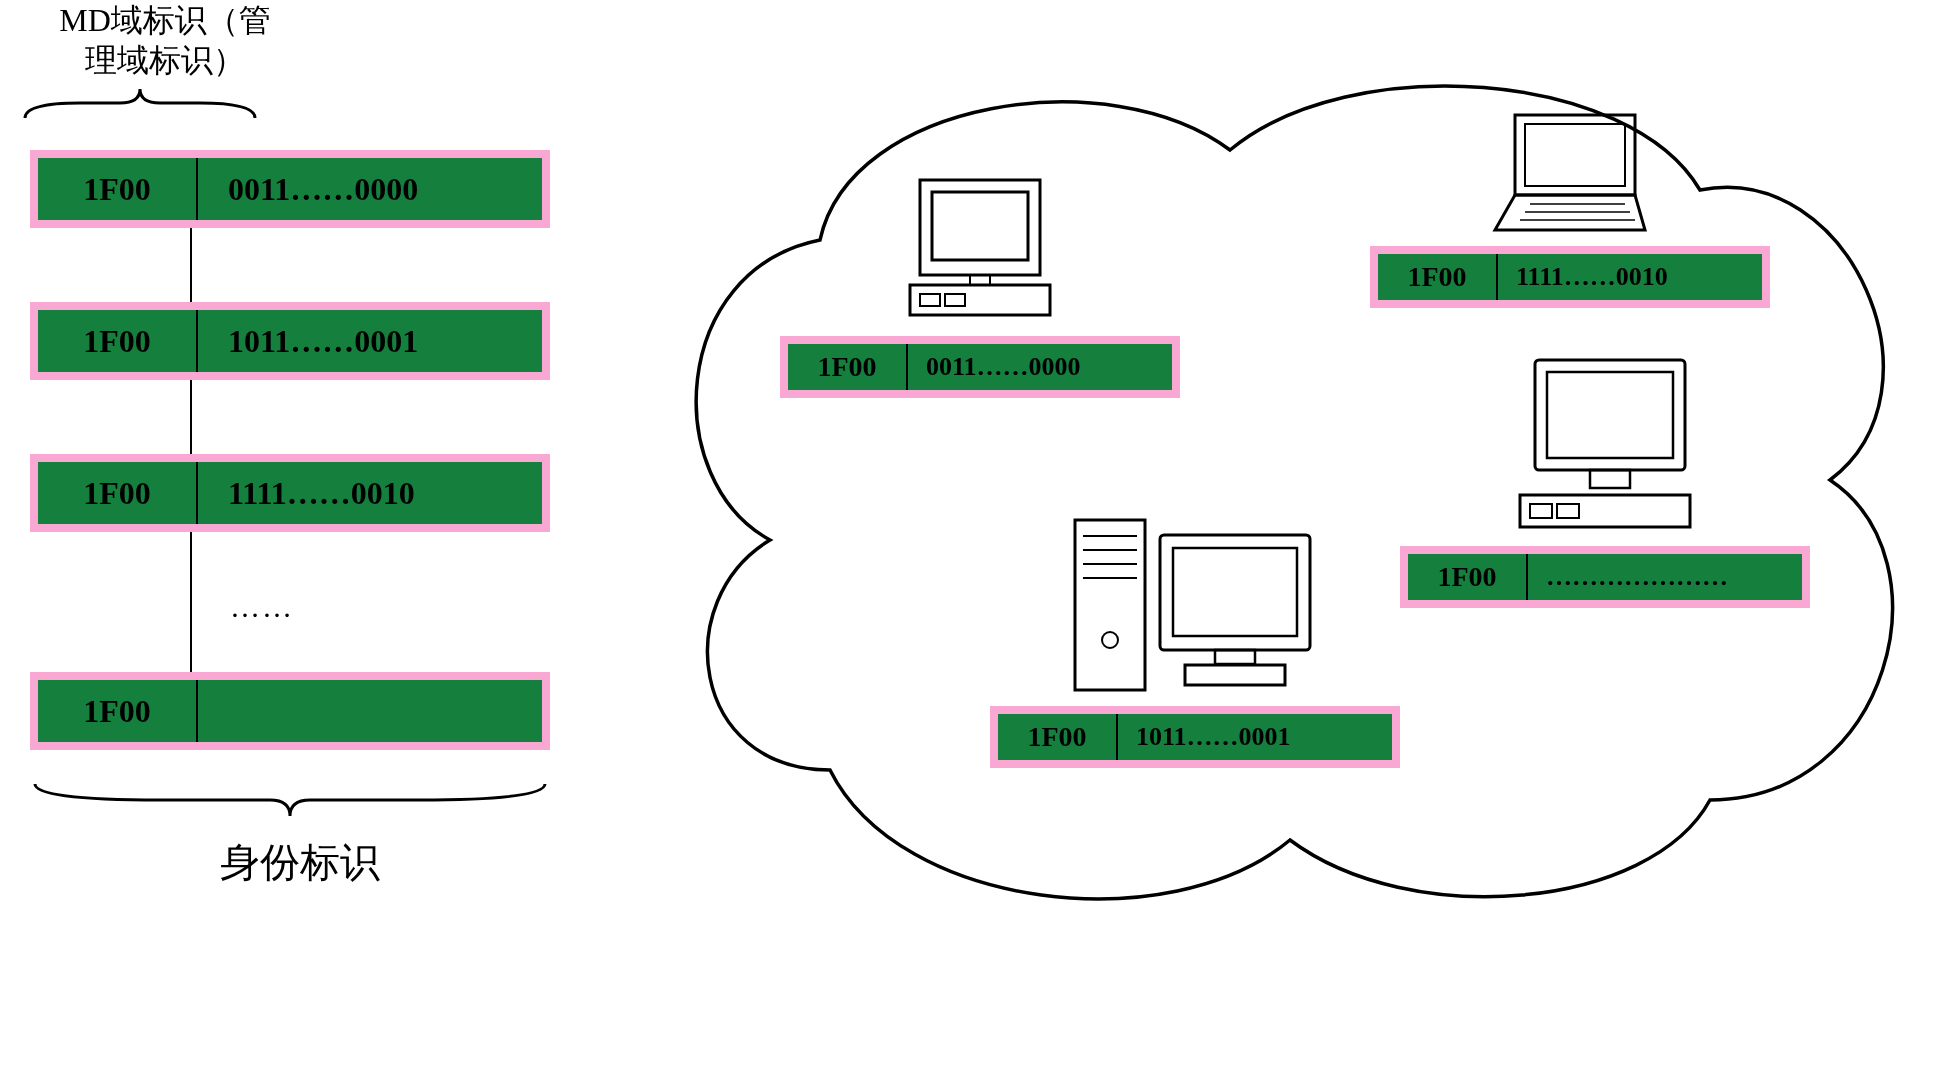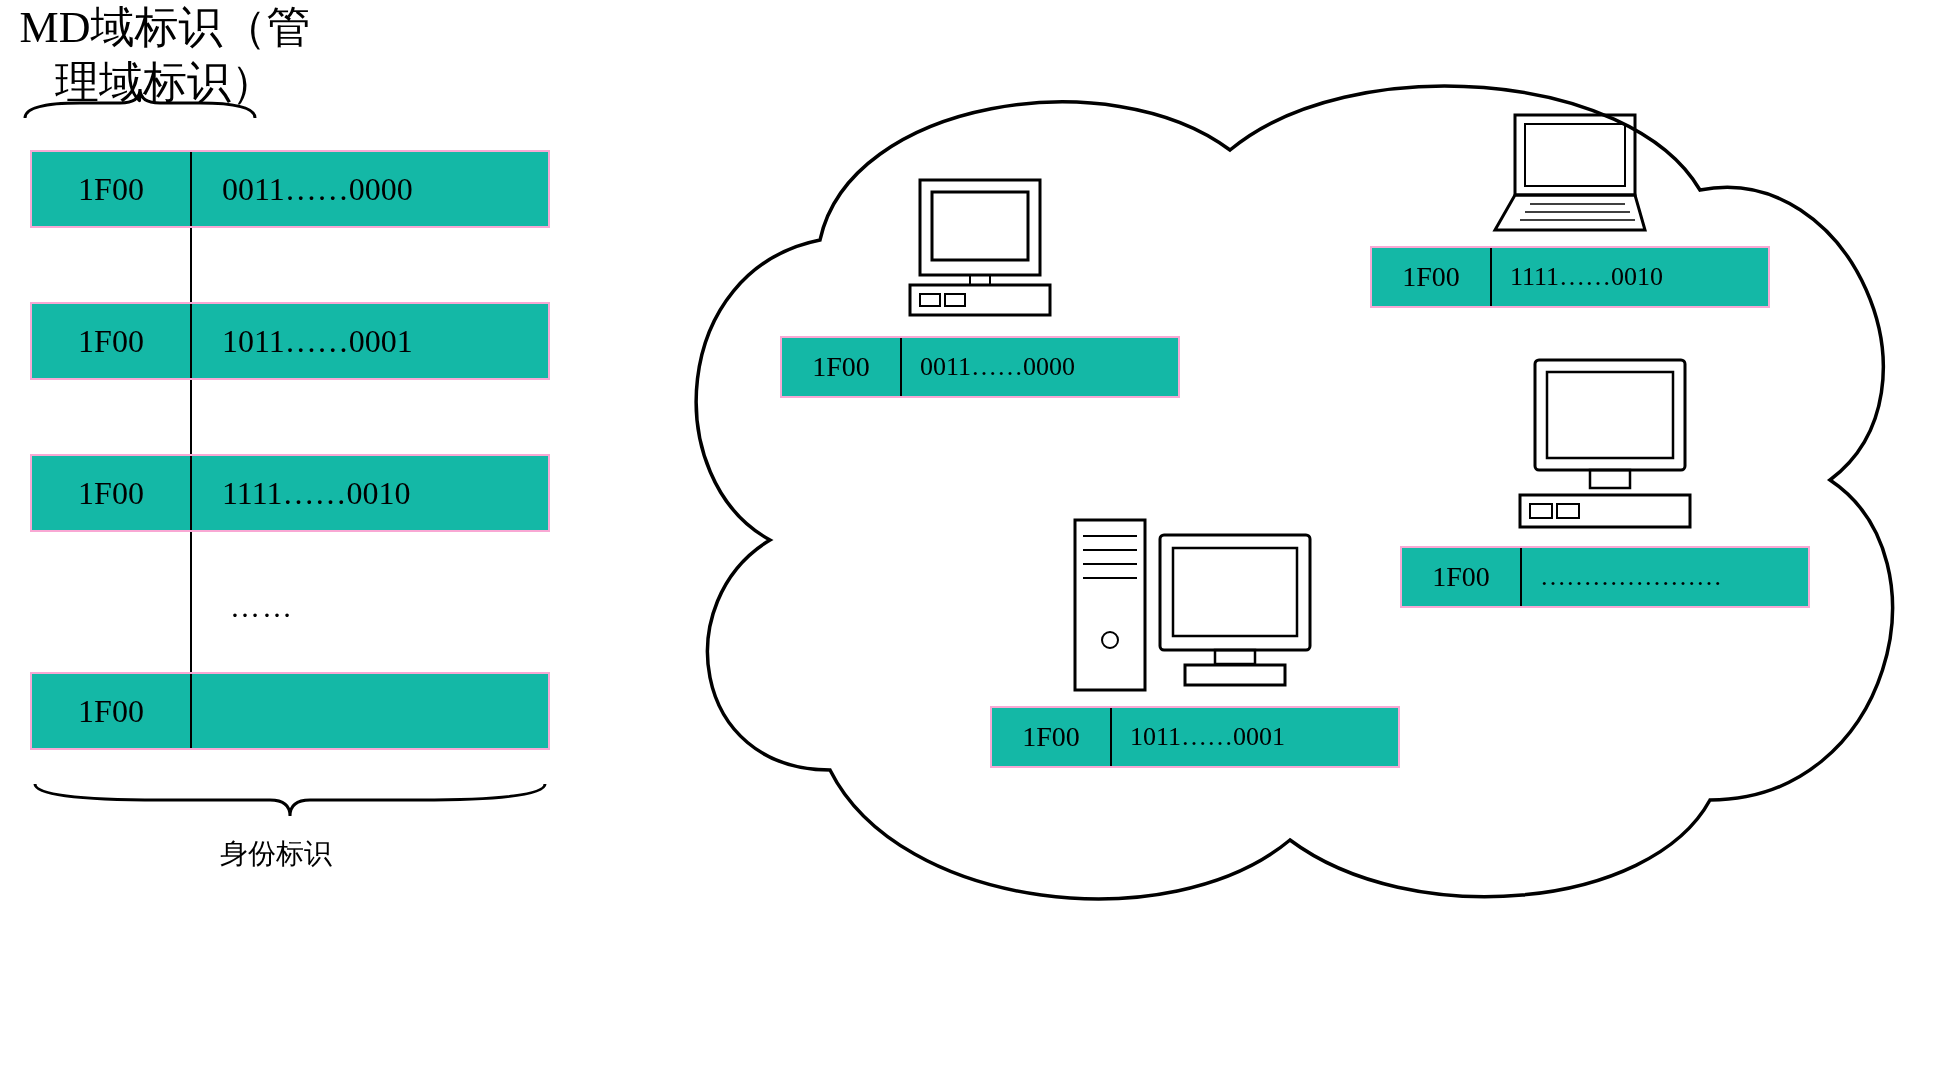--- a/index.html
+++ b/index.html
@@ -9,35 +9,36 @@
     background: #fff;
     font-family: "SimSun", "Microsoft YaHei", serif;
     position: relative;
   }
   .container { position: relative; width: 100%; height: 100%; }
 
   
   .left-section { position: absolute; left: 30px; top: 0; width: 530px; }
   .top-label {
     text-align: center;
-    font-size: 44px;
+    font-size: 32px;
     line-height: 1.25;
     position: absolute;
     left: -15px; top: 0; width: 300px;
   }
   .top-brace {
     position: absolute;
     top: 85px; left: -10px; width: 240px; height: 36px;
   }
   .id-box {
-    border: 2px solid #f9a8d4;
+    border: 8px solid #f9a8d4;
     display: flex;
     height: 78px;
     width: 520px;
-    background: #14b8a6;
+    background: #15803d;
+    font-weight: bold;
   }
   .id-box .md {
     width: 160px;
     border-right: 2px solid #000;
     display: flex; align-items: center; justify-content: center;
     font-size: 32px;
   }
   .id-box .body {
     flex: 1;
     display: flex; align-items: center; justify-content: flex-start;
@@ -50,21 +51,21 @@
     left: 160px;
     width: 0;
   }
   .dots { text-align: center; font-size: 30px; letter-spacing: 2px; }
   .bottom-brace {
     position: absolute;
     width: 520px; height: 40px;
   }
   .bottom-label {
     position: absolute;
-    font-size: 28px;
+    font-size: 40px;
     text-align: center;
   }
 
   
   .right-section {
     position: absolute;
     left: 650px; top: 40px;
     width: 1280px; height: 900px;
   }
   .cloud-svg { position: absolute; inset: 0; width: 100%; height: 100%; }

